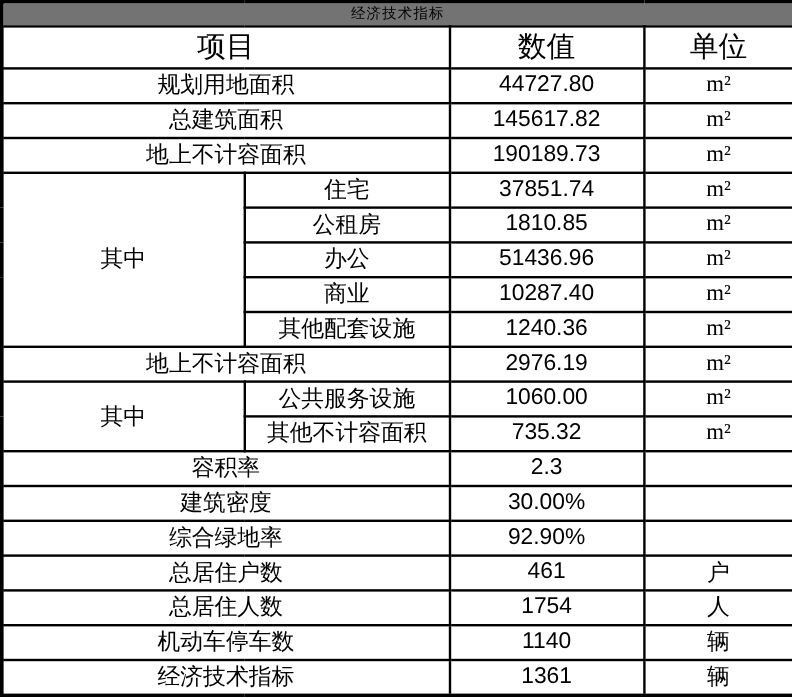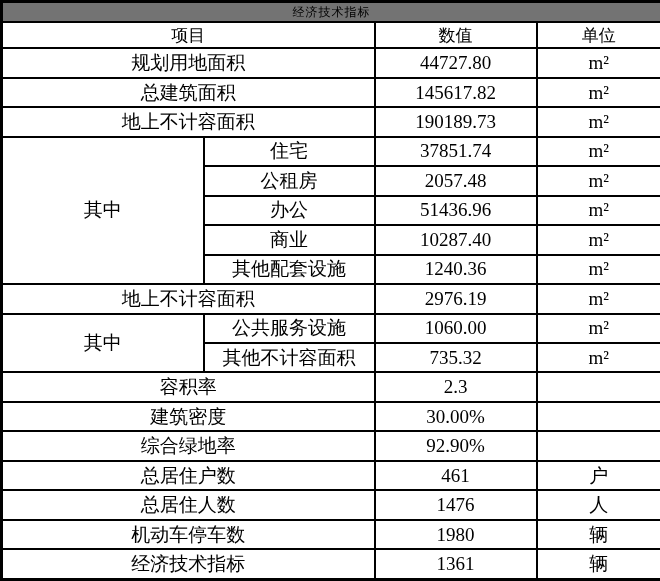--- a/index.html
+++ b/index.html
@@ -25,24 +25,24 @@
     padding: 0;
     overflow: hidden;
     white-space: nowrap;
   }
   .title-cell {
     background: #737373;
     font-size: 12px;
     letter-spacing: 1px;
   }
   .header-cell {
-    font-size: 17px;
+    font-size: 24px;
   }
   .value-cell {
-    font-family: Liberation Serif, serif;
+    font-family: Liberation Sans, sans-serif;
   }
 </style>
 </head>
 <body>
 
 <table class="indicator-table">
   <colgroup>
     <col style="width:202px">
     <col style="width:171px">
     <col style="width:162px">
@@ -75,21 +75,21 @@
     </tr>
 
     <tr>
       <td rowspan="5">其中</td>
       <td>住宅</td>
       <td class="value-cell">37851.74</td>
       <td>m²</td>
     </tr>
     <tr>
       <td>公租房</td>
-      <td class="value-cell">2057.48</td>
+      <td class="value-cell">1810.85</td>
       <td>m²</td>
     </tr>
     <tr>
       <td>办公</td>
       <td class="value-cell">51436.96</td>
       <td>m²</td>
     </tr>
     <tr>
       <td>商业</td>
       <td class="value-cell">10287.40</td>
@@ -134,26 +134,26 @@
       <td class="value-cell">92.90%</td>
       <td></td>
     </tr>
     <tr>
       <td colspan="2">总居住户数</td>
       <td class="value-cell">461</td>
       <td>户</td>
     </tr>
     <tr>
       <td colspan="2">总居住人数</td>
-      <td class="value-cell">1476</td>
+      <td class="value-cell">1754</td>
       <td>人</td>
     </tr>
     <tr>
       <td colspan="2">机动车停车数</td>
-      <td class="value-cell">1980</td>
+      <td class="value-cell">1140</td>
       <td>辆</td>
     </tr>
     <tr>
       <td colspan="2">经济技术指标</td>
       <td class="value-cell">1361</td>
       <td>辆</td>
     </tr>
   </tbody>
 </table>
 

